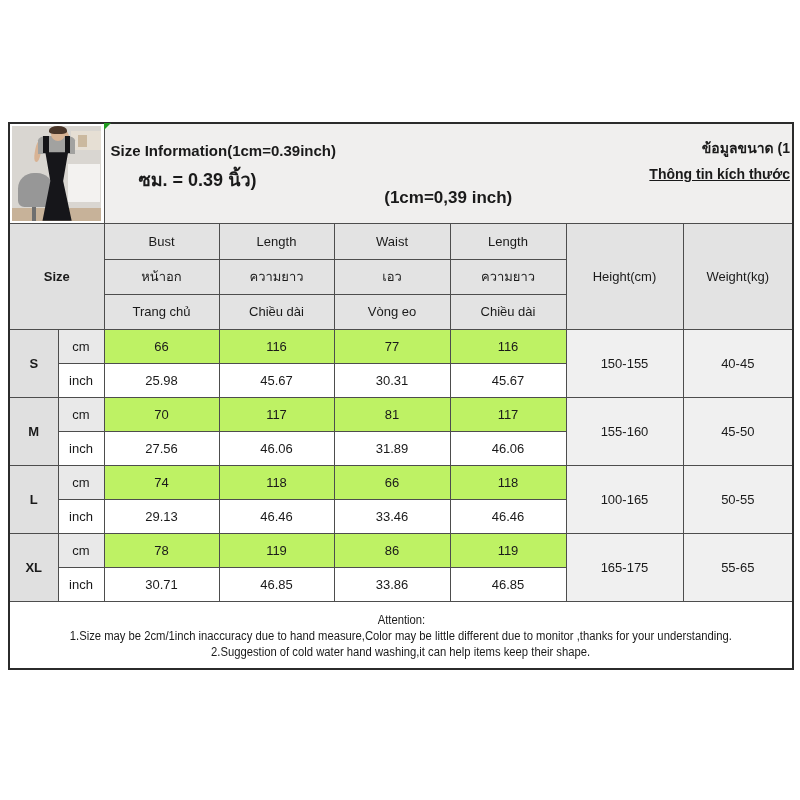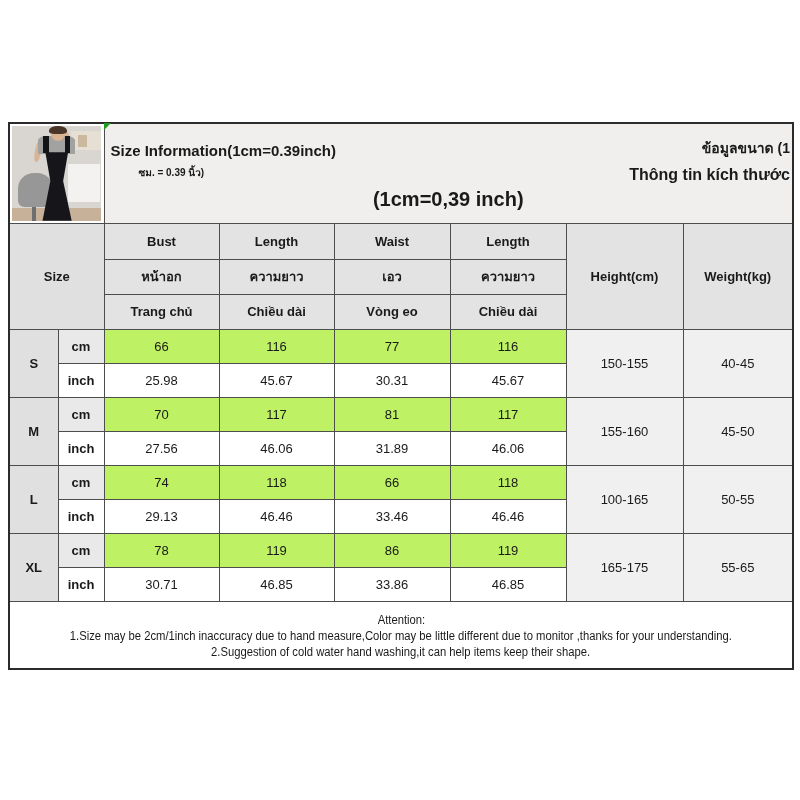--- a/index.html
+++ b/index.html
@@ -13,31 +13,31 @@
   .c-sz{width:49px;} .c-unit{width:46px;} .c-b{width:115px;} .c-l1{width:115px;}
   .c-w{width:116px;} .c-l2{width:116px;} .c-h{width:117px;} .c-wt{width:110px;}
 
   
   .bg-banner{background:#f0efee;} .bg-head{background:#e3e3e3;} .bg-dark{background:#e0e0e0;}
   .bg-unit{background:#e9e9e9;} .bg-cm{background:#bef264;} .bg-white{background:#ffffff;} .bg-span{background:#f0f0f0;}
 
   .h-banner{height:100px;} .h-head1{height:36px;} .h-head2{height:35px;} .h-head3{height:35px;}
   .h-data{height:34px;} .h-att{height:68px;}
 
-  .bold{font-weight:bold;}
+  .bold{font-weight:normal;}
   .size-big{font-size:22px; font-weight:bold;margin-top:24px;}
   .size-letter{font-size:14px; font-weight:bold;}
 
   
   .banner-cell{position:relative; vertical-align:top;}
   .banner-title{position:absolute; left:6px; top:18px; font-size:15px; font-weight:bold; white-space:nowrap;}
-  .banner-sub-thai{position:absolute; left:34px; top:41px; font-size:10px; font-weight:bold; white-space:nowrap;}
+  .banner-sub-thai{position:absolute; left:34px; top:41px; font-size:18px; font-weight:bold; white-space:nowrap;}
   .banner-right-thai{position:absolute; right:2px; top:13px; font-size:14px; font-weight:bold; white-space:nowrap;}
-  .banner-right-vi{position:absolute; right:2px; top:42px; font-size:16px; font-weight:bold; white-space:nowrap;}
-  .banner-center{position:absolute; left:0; right:0; top:64px; text-align:center; font-size:20px; font-weight:bold;}
+  .banner-right-vi{position:absolute; right:2px; top:42px; font-size:14px; font-weight:bold; white-space:nowrap;text-decoration:underline;}
+  .banner-center{position:absolute; left:0; right:0; top:64px; text-align:center; font-size:17px; font-weight:bold;}
 
   
   .att-cell{vertical-align:top; padding-top:2px;}
   .att-line{display:block; text-align:center; white-space:nowrap;}
   .att-inner{display:inline-block; transform:scaleX(0.9); transform-origin:center; font-size:12.5px; line-height:16px;}
   .att-title .att-inner{font-size:12.5px;}
 
   
   .corner-marker{position:absolute; left:104px; top:123px; width:0; height:0;
     border-top:7px solid #1f9a1f; border-right:7px solid transparent; z-index:5;}

